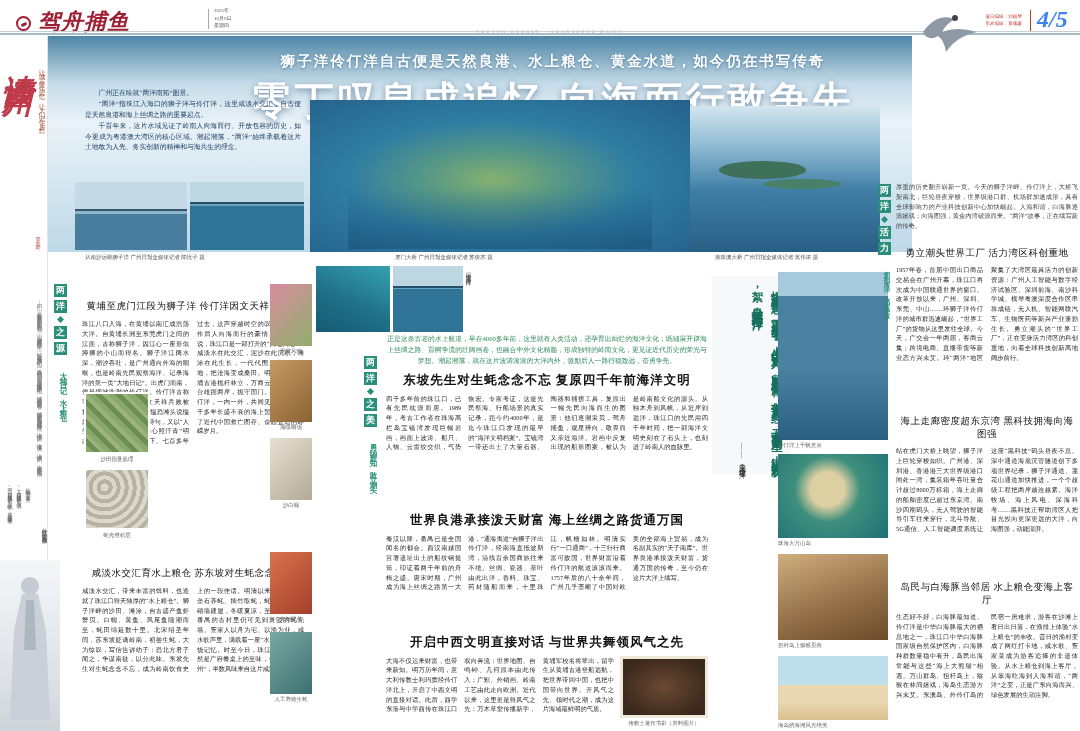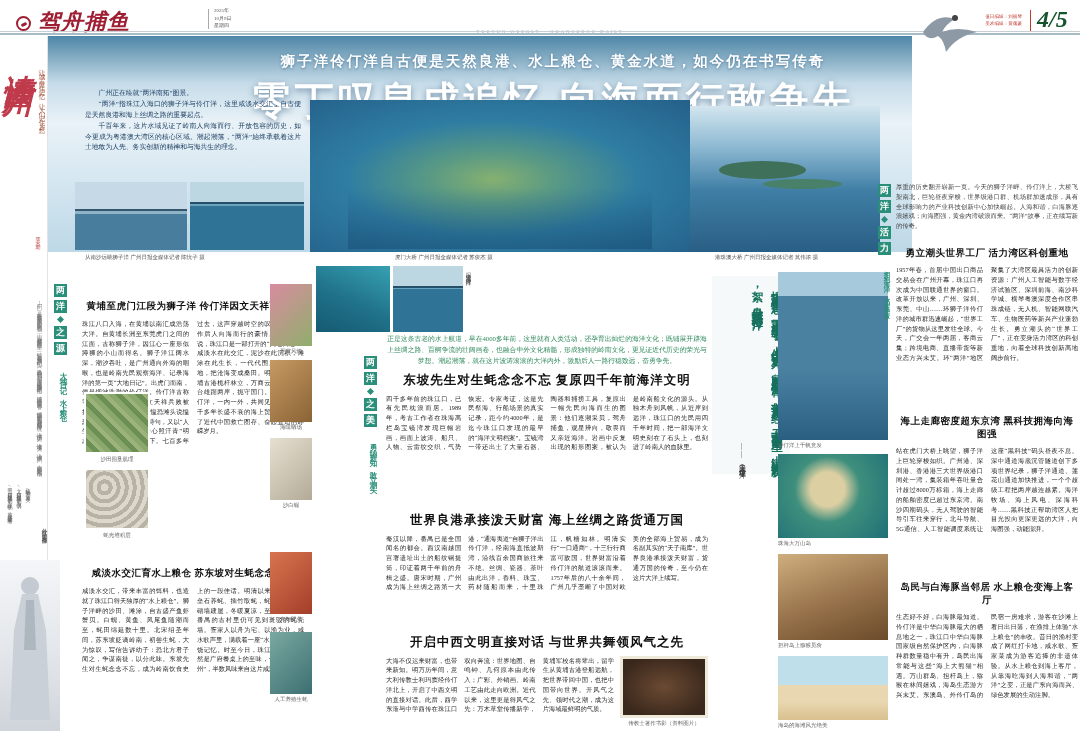--- a/index.html
+++ b/index.html
@@ -12,21 +12,21 @@
   .logo { font-size:22px; font-weight:bold; font-style:italic; color:#9e1f33; letter-spacing:1px; }
   .logo-seal { display:inline-block; width:15px; height:15px; border:2px solid #9e1f33; border-radius:50%;
                position:relative; top:2px; margin-right:3px; }
   .logo-seal::after { content:""; position:absolute; left:3px; top:5px; width:6px; height:3px;
                background:#9e1f33; border-radius:2px; transform:rotate(-25deg); }
   .dateblk { font-size:5px; color:#555; line-height:1.5; }
   .vrule { width:1px; background:#aaa; }
   .weekly { font-size:25px; font-weight:bold; color:#b5606c; letter-spacing:9px; text-align:center; }
   .weekly-en { font-size:4.5px; color:#9ab0ba; letter-spacing:2px; text-align:center; }
   .editors { font-size:4.6px; color:#c0392b; text-align:right; line-height:1.6; }
-  .pagenum { font-size:24px; font-weight:bold; font-style:italic; color:#14532d; }
+  .pagenum { font-size:24px; font-weight:bold; font-style:italic; color:#3b82f6; }
   .hrule1 { height:1px; background:#c9ced2; }
   .hrule2 { height:2px; background:#a8bcc8; }
 
   
   .hero { left:48px; top:36px; width:864px; height:216px; overflow:hidden;
           background:linear-gradient(180deg,#4e86a8 0%,#7fa8c0 9%,#c6dce9 22%,#e9f2f7 40%,#d9e9f2 62%,#bdd8e7 100%); }
   .kicker { font-size:14.5px; font-weight:bold; color:#fff; letter-spacing:2px;
             text-shadow:0 1px 3px rgba(30,80,120,.55); text-align:center; }
   .bigheadline { font-size:39px; font-weight:bold; color:#fff; letter-spacing:3px; white-space:nowrap;
             text-shadow:0 2px 6px rgba(20,60,100,.5); text-align:center; }
@@ -60,21 +60,21 @@
   .t-food3 { background:linear-gradient(135deg,#e6e0d2,#b3ab97); }
   .t-food4 { background:linear-gradient(135deg,#d9744f,#a33f2a); }
   .t-food5 { background:linear-gradient(135deg,#7aa9a0,#3c6f72); }
   .t-statue { background:linear-gradient(180deg,#f5f6f8,#dde1e6 70%,#cfd4da); }
 
   
   .bt { font-size:6.3px; line-height:1.55; text-align:justify; color:#262626; overflow:hidden; }
   .cols2 { column-count:2; column-gap:8px; }
   .cols3 { column-count:3; column-gap:7px; }
   .cols4 { column-count:4; column-gap:7px; }
-  .h-sm { font-size:9.5px; font-weight:bold; color:#101010; text-align:center; letter-spacing:.5px; }
+  .h-sm { font-size:9.5px; font-weight:normal; color:#101010; text-align:center; letter-spacing:.5px; }
   .h-md { font-size:12.5px; font-weight:bold; color:#101010; text-align:center; letter-spacing:1px; }
   .standfirst { font-size:6.8px; color:#2f8a5c; line-height:1.6; text-align:center; }
   .intro-right { font-size:6.3px; color:#444; line-height:1.55; text-align:justify; }
   .brand { writing-mode:vertical-rl; font-size:30px; font-weight:bold; font-style:italic;
            color:#bf3a4a; letter-spacing:4px; line-height:1; }
   .issue { writing-mode:vertical-rl; font-size:5px; color:#c0554f; letter-spacing:2px; }
   .slogan { writing-mode:vertical-rl; font-size:6.5px; color:#a3543c; letter-spacing:4px; }
   .essay { writing-mode:vertical-rl; font-size:5.5px; color:#7a7a7a; line-height:1.65; letter-spacing:1px; }
   .credits { display:flex; flex-direction:row-reverse; gap:3px; }
   .credits span { writing-mode:vertical-rl; font-size:5px; color:#666; letter-spacing:1px; }

